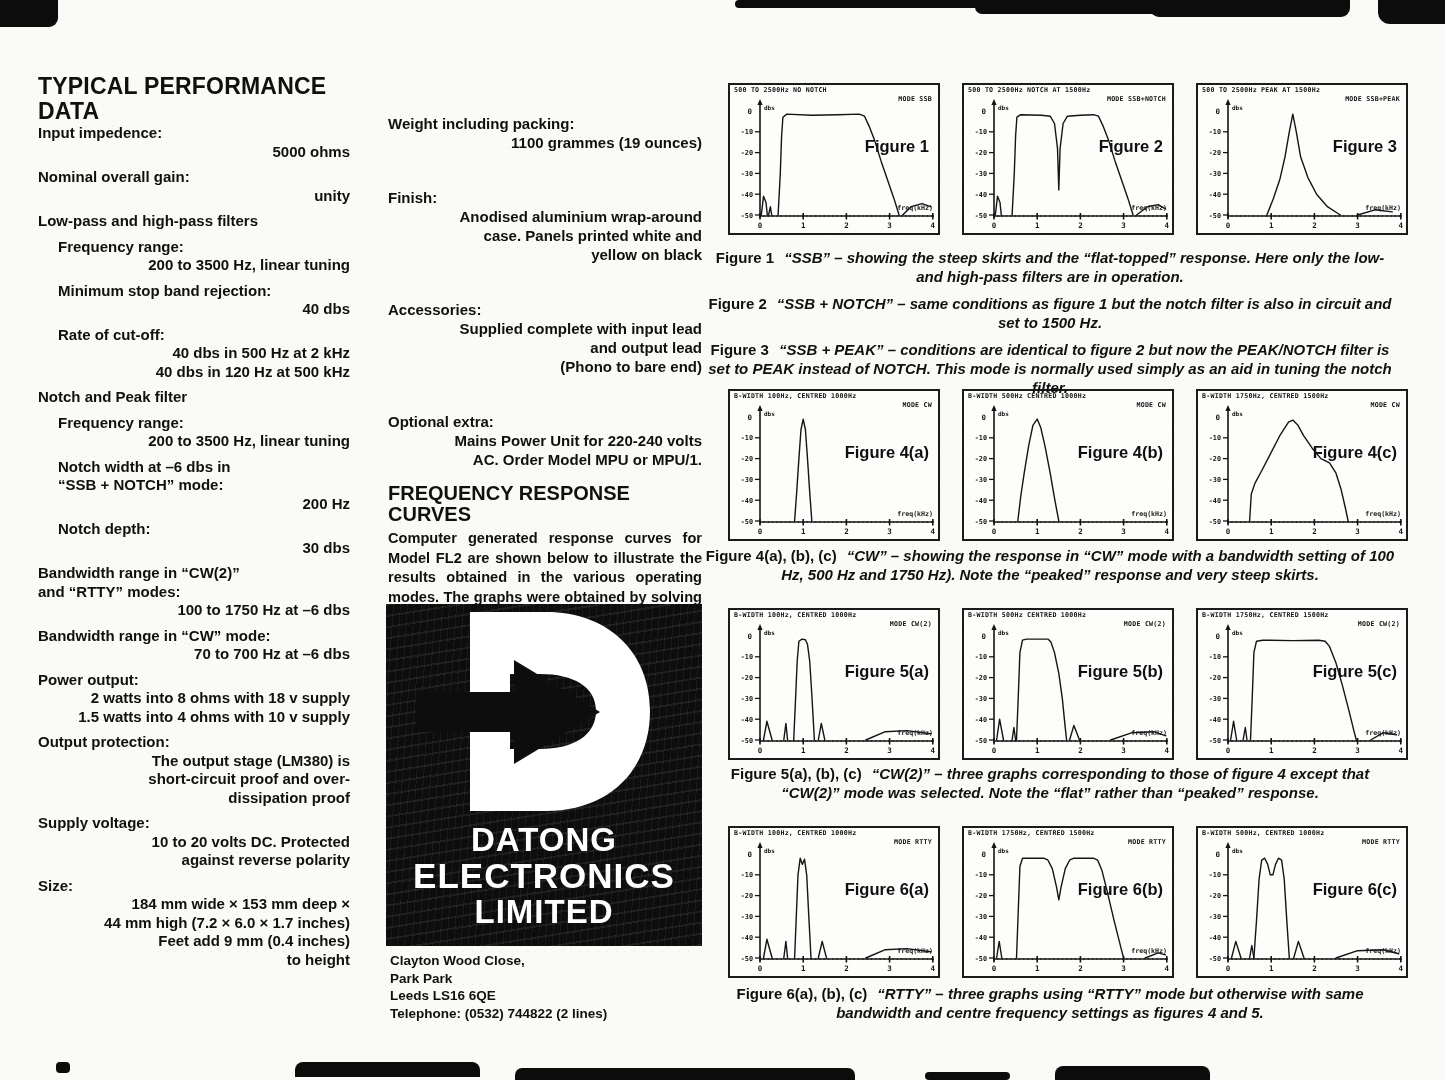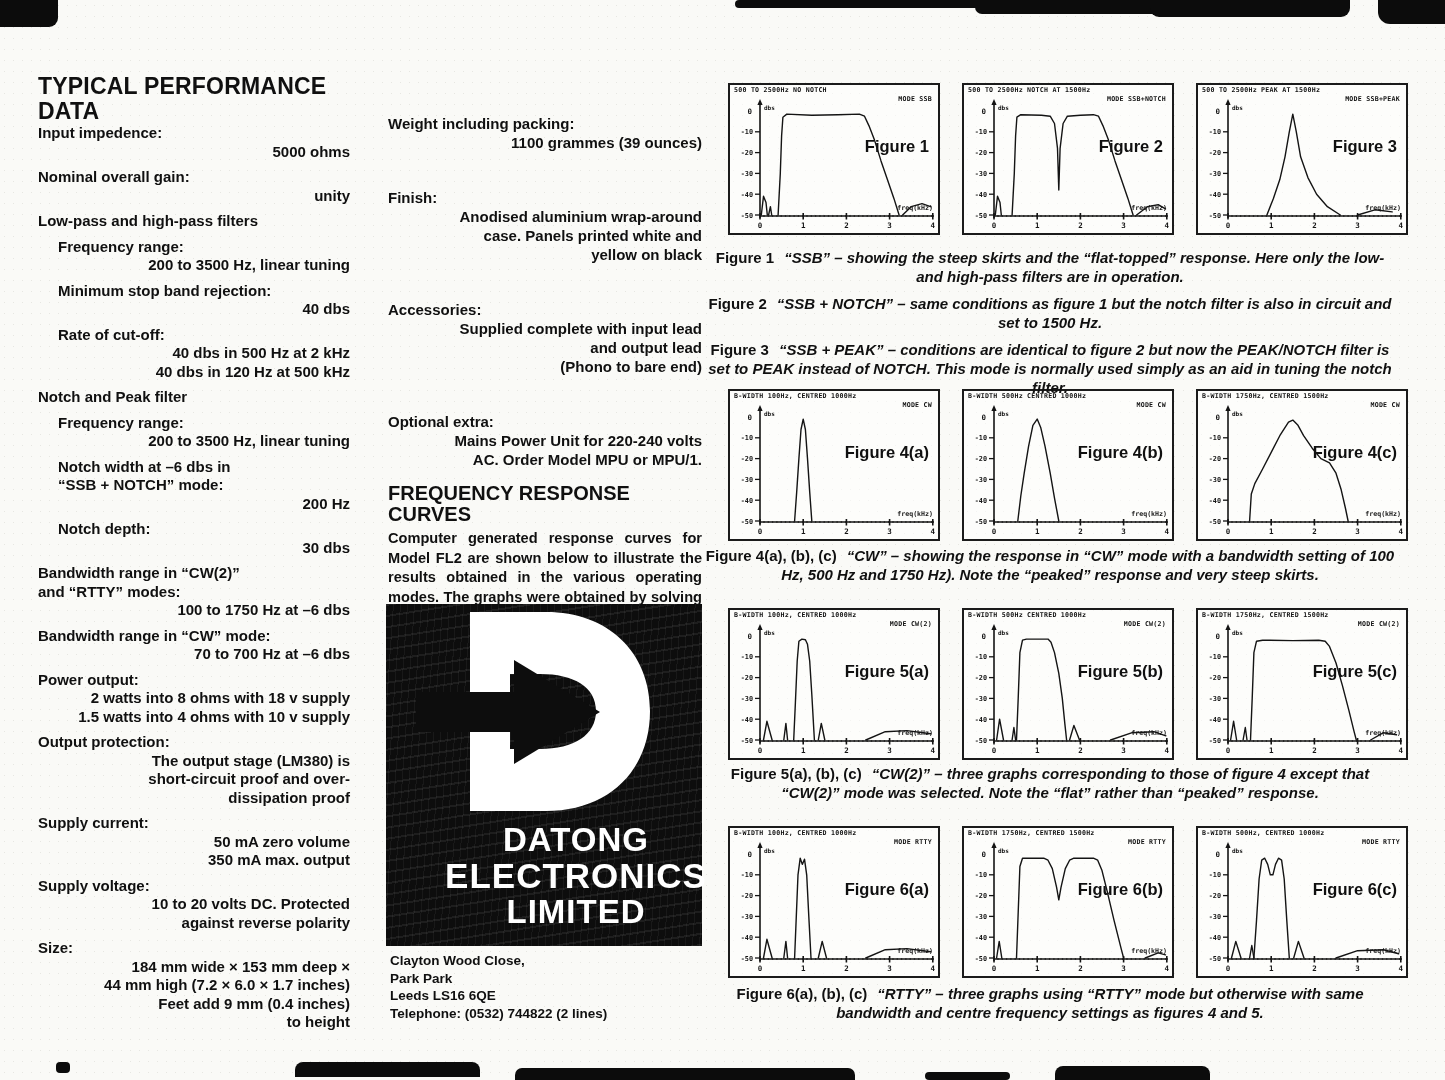--- a/index.html
+++ b/index.html
@@ -28,21 +28,21 @@
   #freq-par{font-size:14.6px;font-weight:700;line-height:19.5px;text-align:justify;}
   
   #logo-block{position:absolute;left:386px;top:604px;width:316px;height:342px;
     background:#0d0d0d;
     background-image:
       repeating-linear-gradient(171deg, rgba(255,255,255,.07) 0 2px, transparent 2px 11px),
       repeating-linear-gradient(94deg, rgba(255,255,255,.05) 0 1px, transparent 1px 7px);
   }
   #logo-block svg{position:absolute;left:0;top:0;}
   .logo-text{position:absolute;left:0;width:100%;text-align:center;color:#fff;
-    font-weight:800;letter-spacing:1px;line-height:36px;font-size:33px;white-space:nowrap;padding-left:32px;}
+    font-weight:800;letter-spacing:1px;line-height:36px;font-size:33px;white-space:nowrap;}
   #logo-l1{top:218px;}
   #logo-l2{top:254px;font-size:35px;}
   #logo-l3{top:290px;}
   #address{position:absolute;left:390px;top:952px;width:300px;
     font-size:13.5px;font-weight:700;line-height:17.5px;}
   
   .fig-row{position:absolute;left:728px;width:712px;display:flex;gap:22px;}
   #row0{top:83px;} #row1{top:389px;} #row2{top:608px;} #row3{top:826px;}
   .panel{position:relative;width:212px;height:152px;border:2px solid #1b1b1b;
     background:rgba(255,255,255,.55);box-sizing:border-box;}
@@ -135,44 +135,39 @@
           <div class="val">2 watts into 8 ohms with 18 v supply</div>
           <div class="val">1.5 watts into 4 ohms with 10 v supply</div>
         </div>
         <div class="spec">
           <div class="lab">Output protection:</div>
           <div class="val">The output stage (LM380) is</div>
           <div class="val">short-circuit proof and over-</div>
           <div class="val">dissipation proof</div>
         </div>
         <div class="spec">
-          <div class="lab">Supply current:</div>
-          <div class="val">50 mA zero volume</div>
-          <div class="val">350 mA max. output</div>
-        </div>
-        <div class="spec">
           <div class="lab">Supply voltage:</div>
           <div class="val">10 to 20 volts DC. Protected</div>
           <div class="val">against reverse polarity</div>
         </div>
         <div class="spec">
           <div class="lab">Size:</div>
           <div class="val">184 mm wide × 153 mm deep ×</div>
           <div class="val">44 mm high (7.2 × 6.0 × 1.7 inches)</div>
           <div class="val">Feet add 9 mm (0.4 inches)</div>
           <div class="val">to height</div>
         </div>
       </div>
   </div>
 
   <div id="mid-col">
     <div id="mid-items">
         <div class="mitem">
           <div class="lab">Weight including packing:</div>
-          <div class="val">1100 grammes (39 ounces)</div>
+          <div class="val">1100 grammes (19 ounces)</div>
         </div>
         <div class="mitem">
           <div class="lab">Finish:</div>
           <div class="val">Anodised aluminium wrap-around</div>
           <div class="val">case. Panels printed white and</div>
           <div class="val">yellow on black</div>
         </div>
         <div class="mitem">
           <div class="lab">Accessories:</div>
           <div class="val">Supplied complete with input lead</div>

